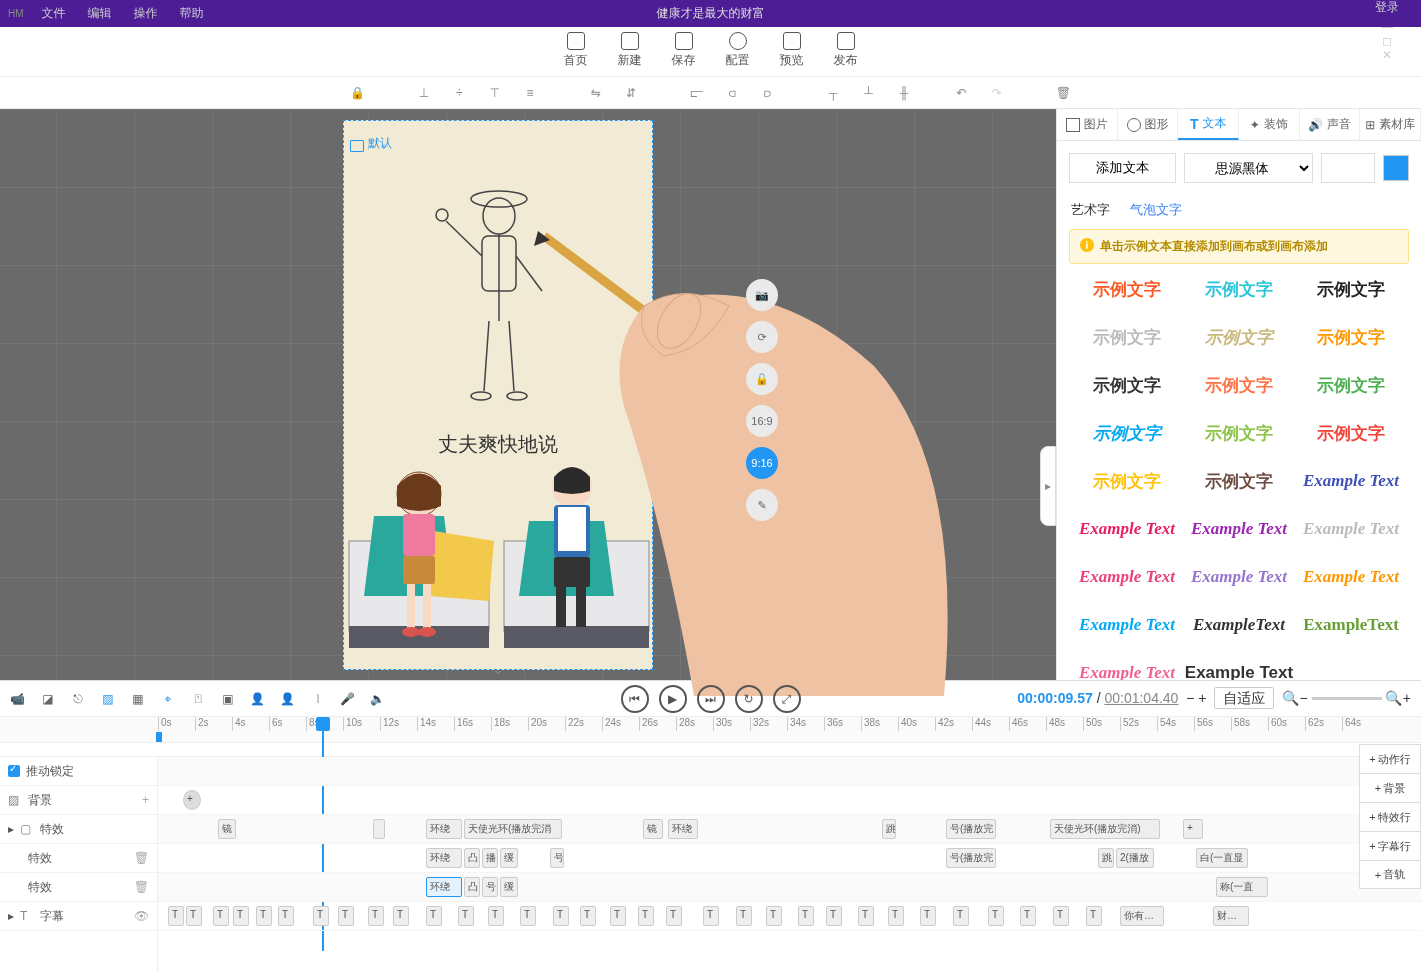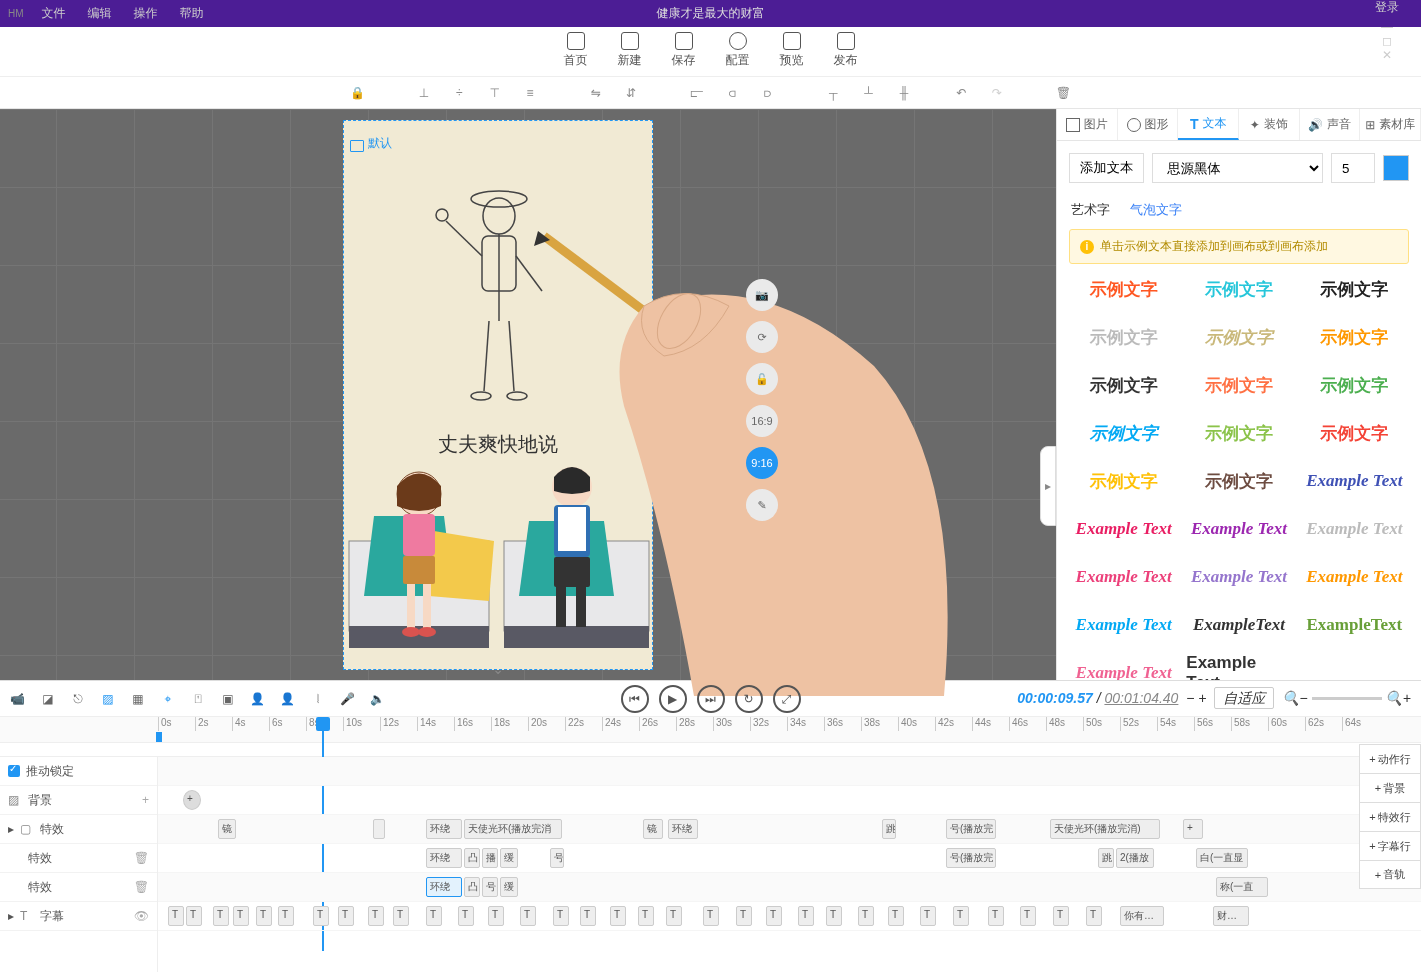--- a/index.html
+++ b/index.html
@@ -30,35 +30,35 @@
 .stage svg.scene { position: absolute; left: 0; top: 0; }
 .floatbtns { position: absolute; right: 278px; top: 170px; display: flex; flex-direction: column; gap: 10px; }
 .fbtn { width: 32px; height: 32px; border-radius: 50%; background: #eaeaea; color: #666; display: flex; align-items: center; justify-content: center; font-size: 11px; cursor: pointer; }
 .fbtn.active { background: #2196f3; color: #fff; }
 .rightpanel { width: 365px; background: #fff; border-left: 1px solid #e5e5e5; display: flex; flex-direction: column; }
 .rtabs { height: 32px; display: flex; border-bottom: 1px solid #e5e5e5; }
 .rtab { flex: 1; display: flex; align-items: center; justify-content: center; gap: 4px; cursor: pointer; font-size: 12px; color: #666; border-right: 1px solid #eee; }
 .rtab.active { color: #2196f3; background: #fff; border-bottom: 2px solid #2196f3; }
 .rtab .ri { width: 14px; height: 14px; border: 1.3px solid currentColor; }
 .rcontrols { padding: 12px; display: flex; gap: 8px; align-items: center; }
-.rcontrols .btn, .rcontrols select, .rcontrols input { height: 30px; border: 1px solid #ddd; padding: 0 10px; background: #fff; }
+.rcontrols .btn, .rcontrols select, .rcontrols input { height: 30px; border: 1px solid #ddd; padding: 0 26px; background: #fff; }
 .rcontrols .colorbox { width: 26px; height: 26px; background: #2196f3; border: 1px solid #ccc; }
 .subtabs { padding: 6px 14px 10px; display: flex; gap: 20px; font-size: 13px; }
 .subtabs .stab.active { color: #3b82f6; }
-.tip { margin: 0 12px 10px; background: #fff8e1; border: 1px solid #ffe082; padding: 8px 10px; color: #b28b00; display: flex; gap: 6px; align-items: center; font-size: 12px; border-radius: 3px; }
+.tip { margin: 0 12px 10px; background: #fff8e1; border: 1px solid #ffe082; padding: 8px 10px; color: #b28b00; display: flex; gap: 6px; align-items: flex-start; font-size: 12px; border-radius: 3px; font-weight: bold; }
 .tip::before { content: "i"; width: 14px; height: 14px; background: #ffc107; color: #fff; border-radius: 50%; display: inline-flex; align-items: center; justify-content: center; font-size: 10px; font-weight: bold; }
-.samplegrid { padding: 0 14px; display: grid; grid-template-columns: repeat(3, 1fr); gap: 18px 10px; overflow-y: auto; flex: 1; }
+.samplegrid { padding: 0 14px; display: grid; grid-template-columns: repeat(3, 1fr); gap: 18px 0; overflow-y: auto; flex: 1; }
 .samplegrid .sample { height: 30px; display: flex; align-items: center; justify-content: center; font-size: 17px; font-weight: bold; cursor: pointer; }
 .handle { position: absolute; right: 365px; top: 50%; transform: translateY(-50%); width: 16px; height: 80px; background: #fff; border: 1px solid #ddd; border-radius: 8px 0 0 8px; display: flex; align-items: center; justify-content: center; cursor: pointer; color: #888; }
 .timeline { height: 292px; background: #fff; border-top: 1px solid #ddd; display: flex; flex-direction: column; }
 .tltools { height: 36px; border-bottom: 1px solid #eee; display: flex; align-items: center; padding: 0 10px; gap: 14px; }
 .tltools .ti { width: 16px; height: 16px; color: #666; cursor: pointer; display: flex; align-items: center; justify-content: center; }
 .tltools .playgrp { position: absolute; left: 50%; transform: translateX(-50%); display: flex; gap: 10px; }
 .tltools .pbtn { width: 28px; height: 28px; border: 2px solid #555; border-radius: 50%; display: flex; align-items: center; justify-content: center; cursor: pointer; color: #555; }
-.tltools .timecode { margin-left: auto; font-size: 14px; font-style: italic; }
+.tltools .timecode { margin-left: auto; font-size: 14px; }
 .tltools .timecode .cur { color: #2196f3; font-weight: bold; }
 .tltools .timecode .tot { color: #888; text-decoration: underline; }
 .tltools .fit { border: 1px solid #ccc; padding: 2px 8px; border-radius: 2px; cursor: pointer; }
 .ruler { height: 26px; background: #fafafa; border-bottom: 1px solid #eee; display: flex; position: relative; padding-left: 158px; font-size: 10px; color: #888; }
 .ruler .tick { width: 18.5px; border-left: 1px solid #ccc; padding-left: 2px; height: 14px; }
 .ruler .playhead { position: absolute; left: 316px; top: 0; width: 14px; height: 14px; background: #2196f3; border-radius: 2px; }
 .ruler .playhead::after { content: ""; position: absolute; left: 6px; top: 14px; width: 2px; height: 220px; background: #2196f3; }
 .ruler .startmark { position: absolute; left: 156px; bottom: 0; width: 6px; height: 10px; background: #2196f3; }
 .tracks { flex: 1; display: flex; overflow: hidden; position: relative; }
 .trackhdrs { width: 158px; border-right: 1px solid #eee; background: #fff; }

